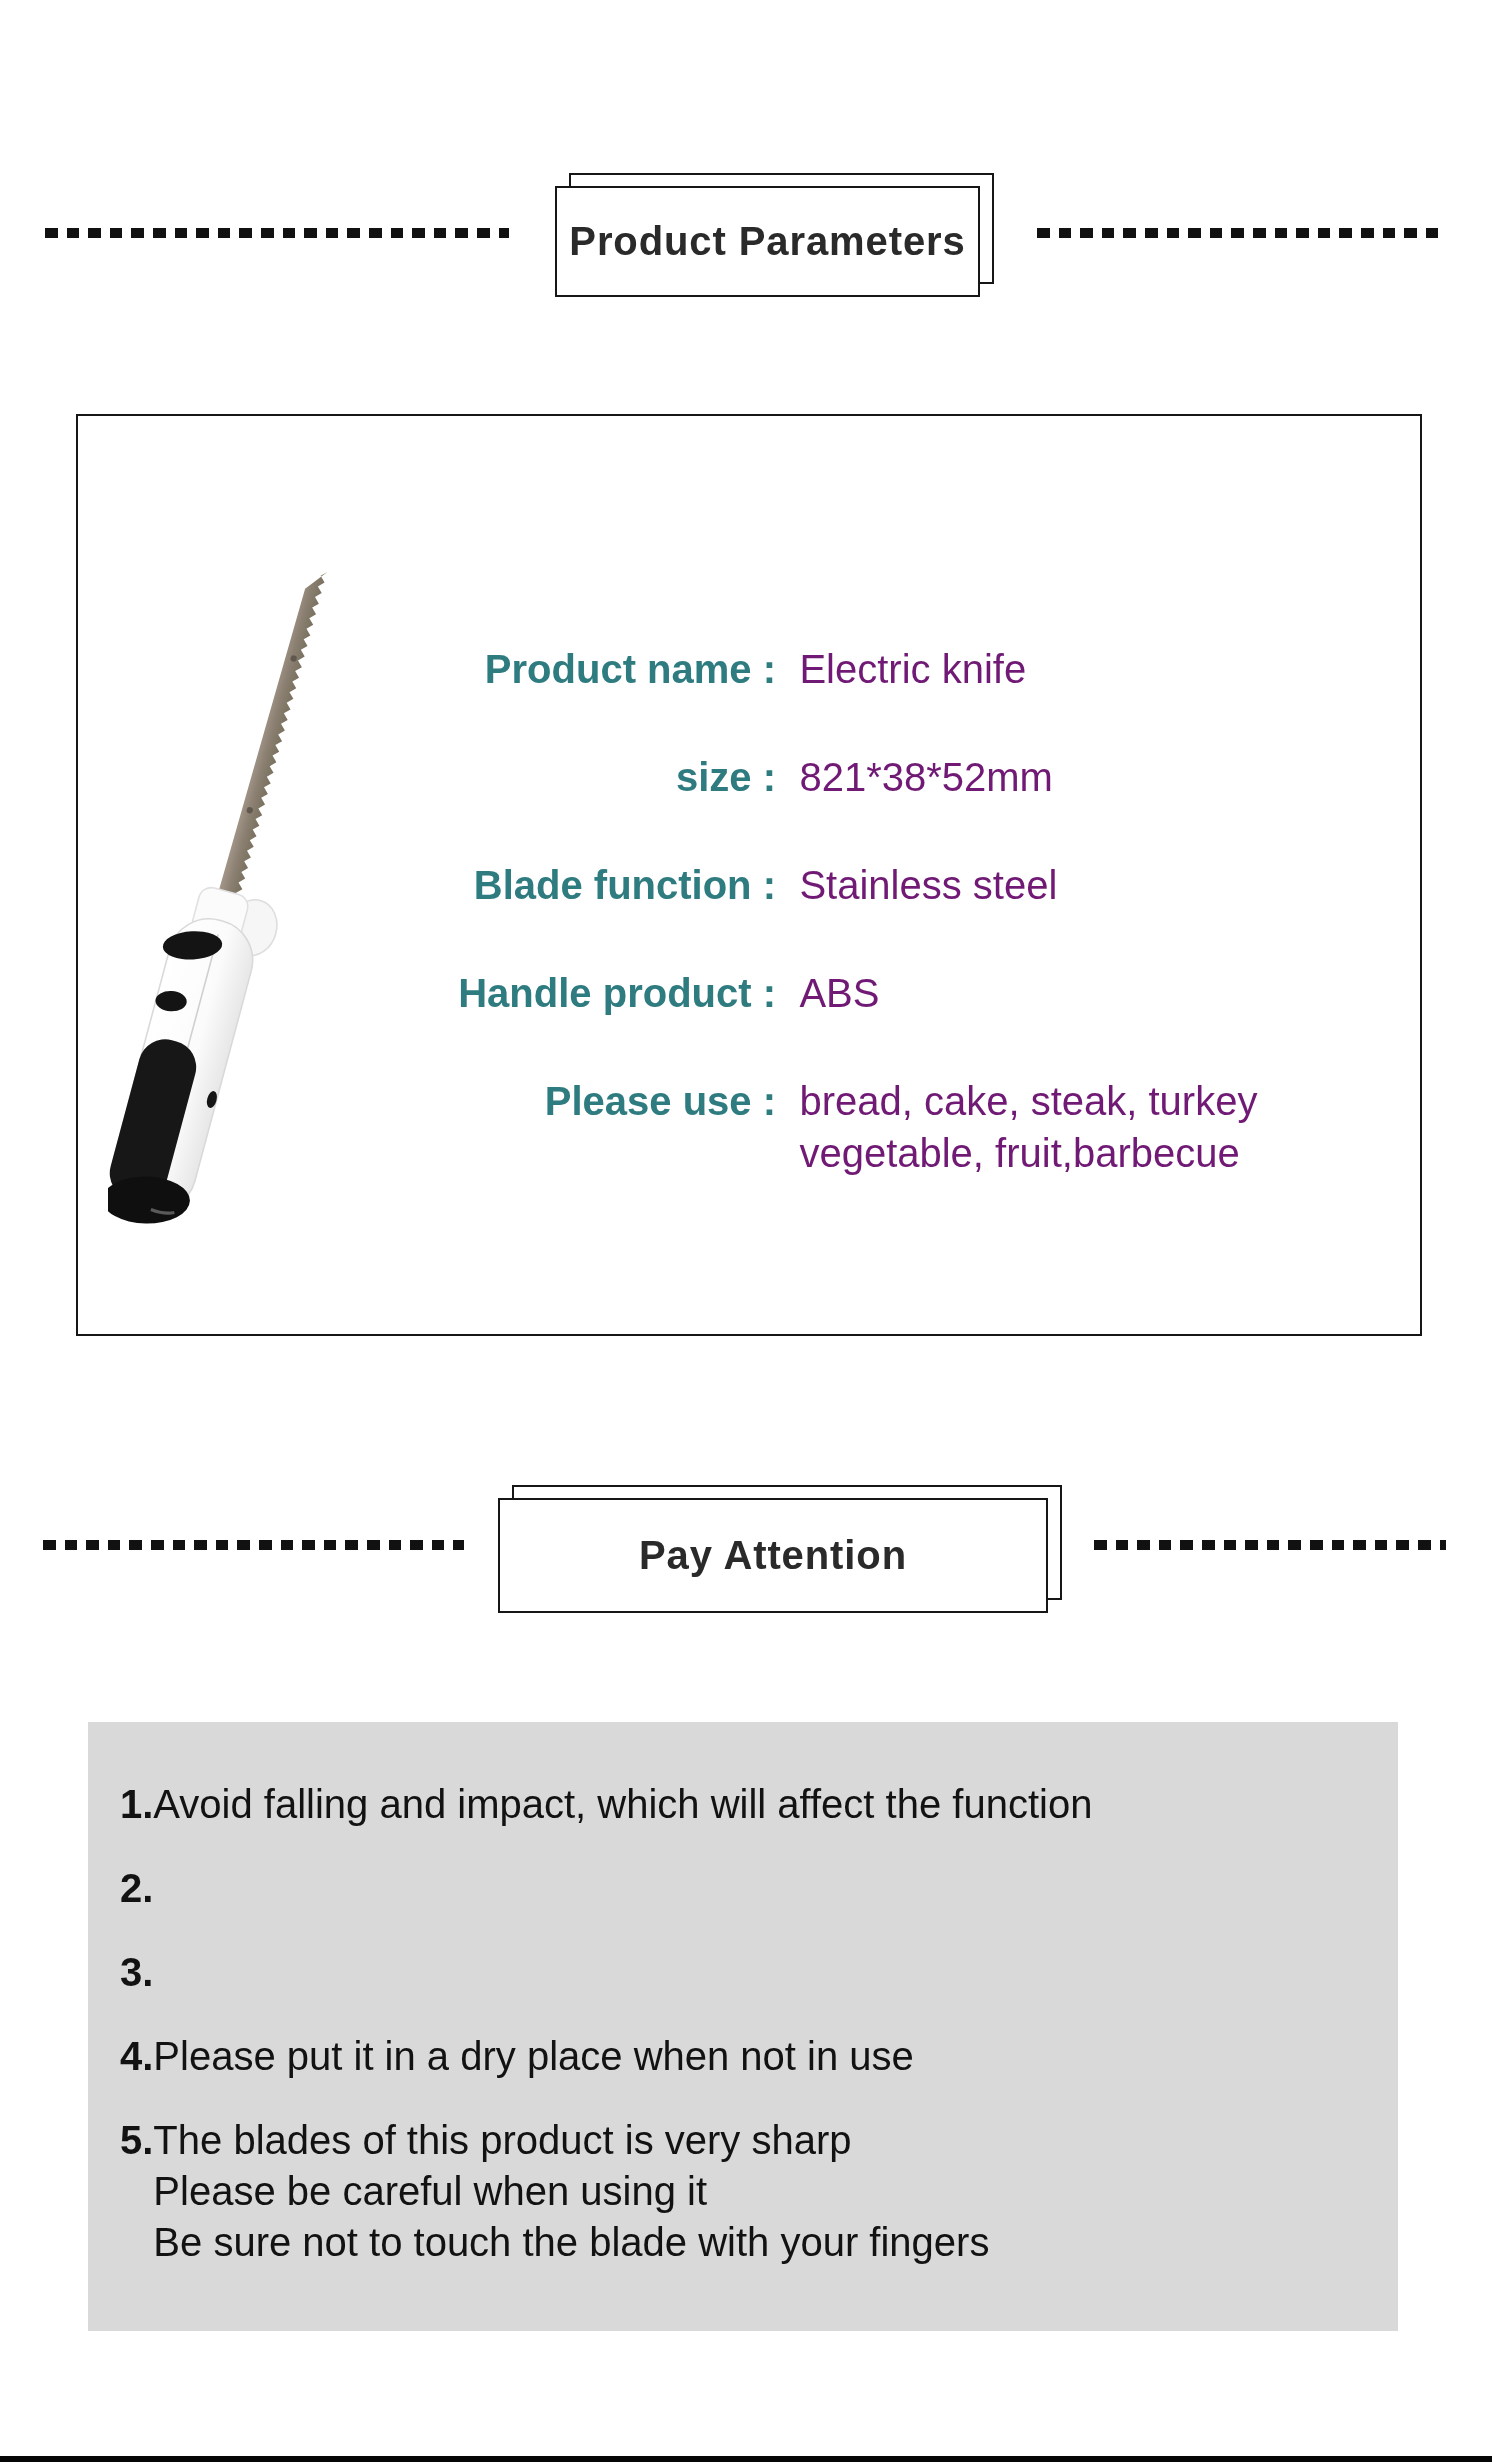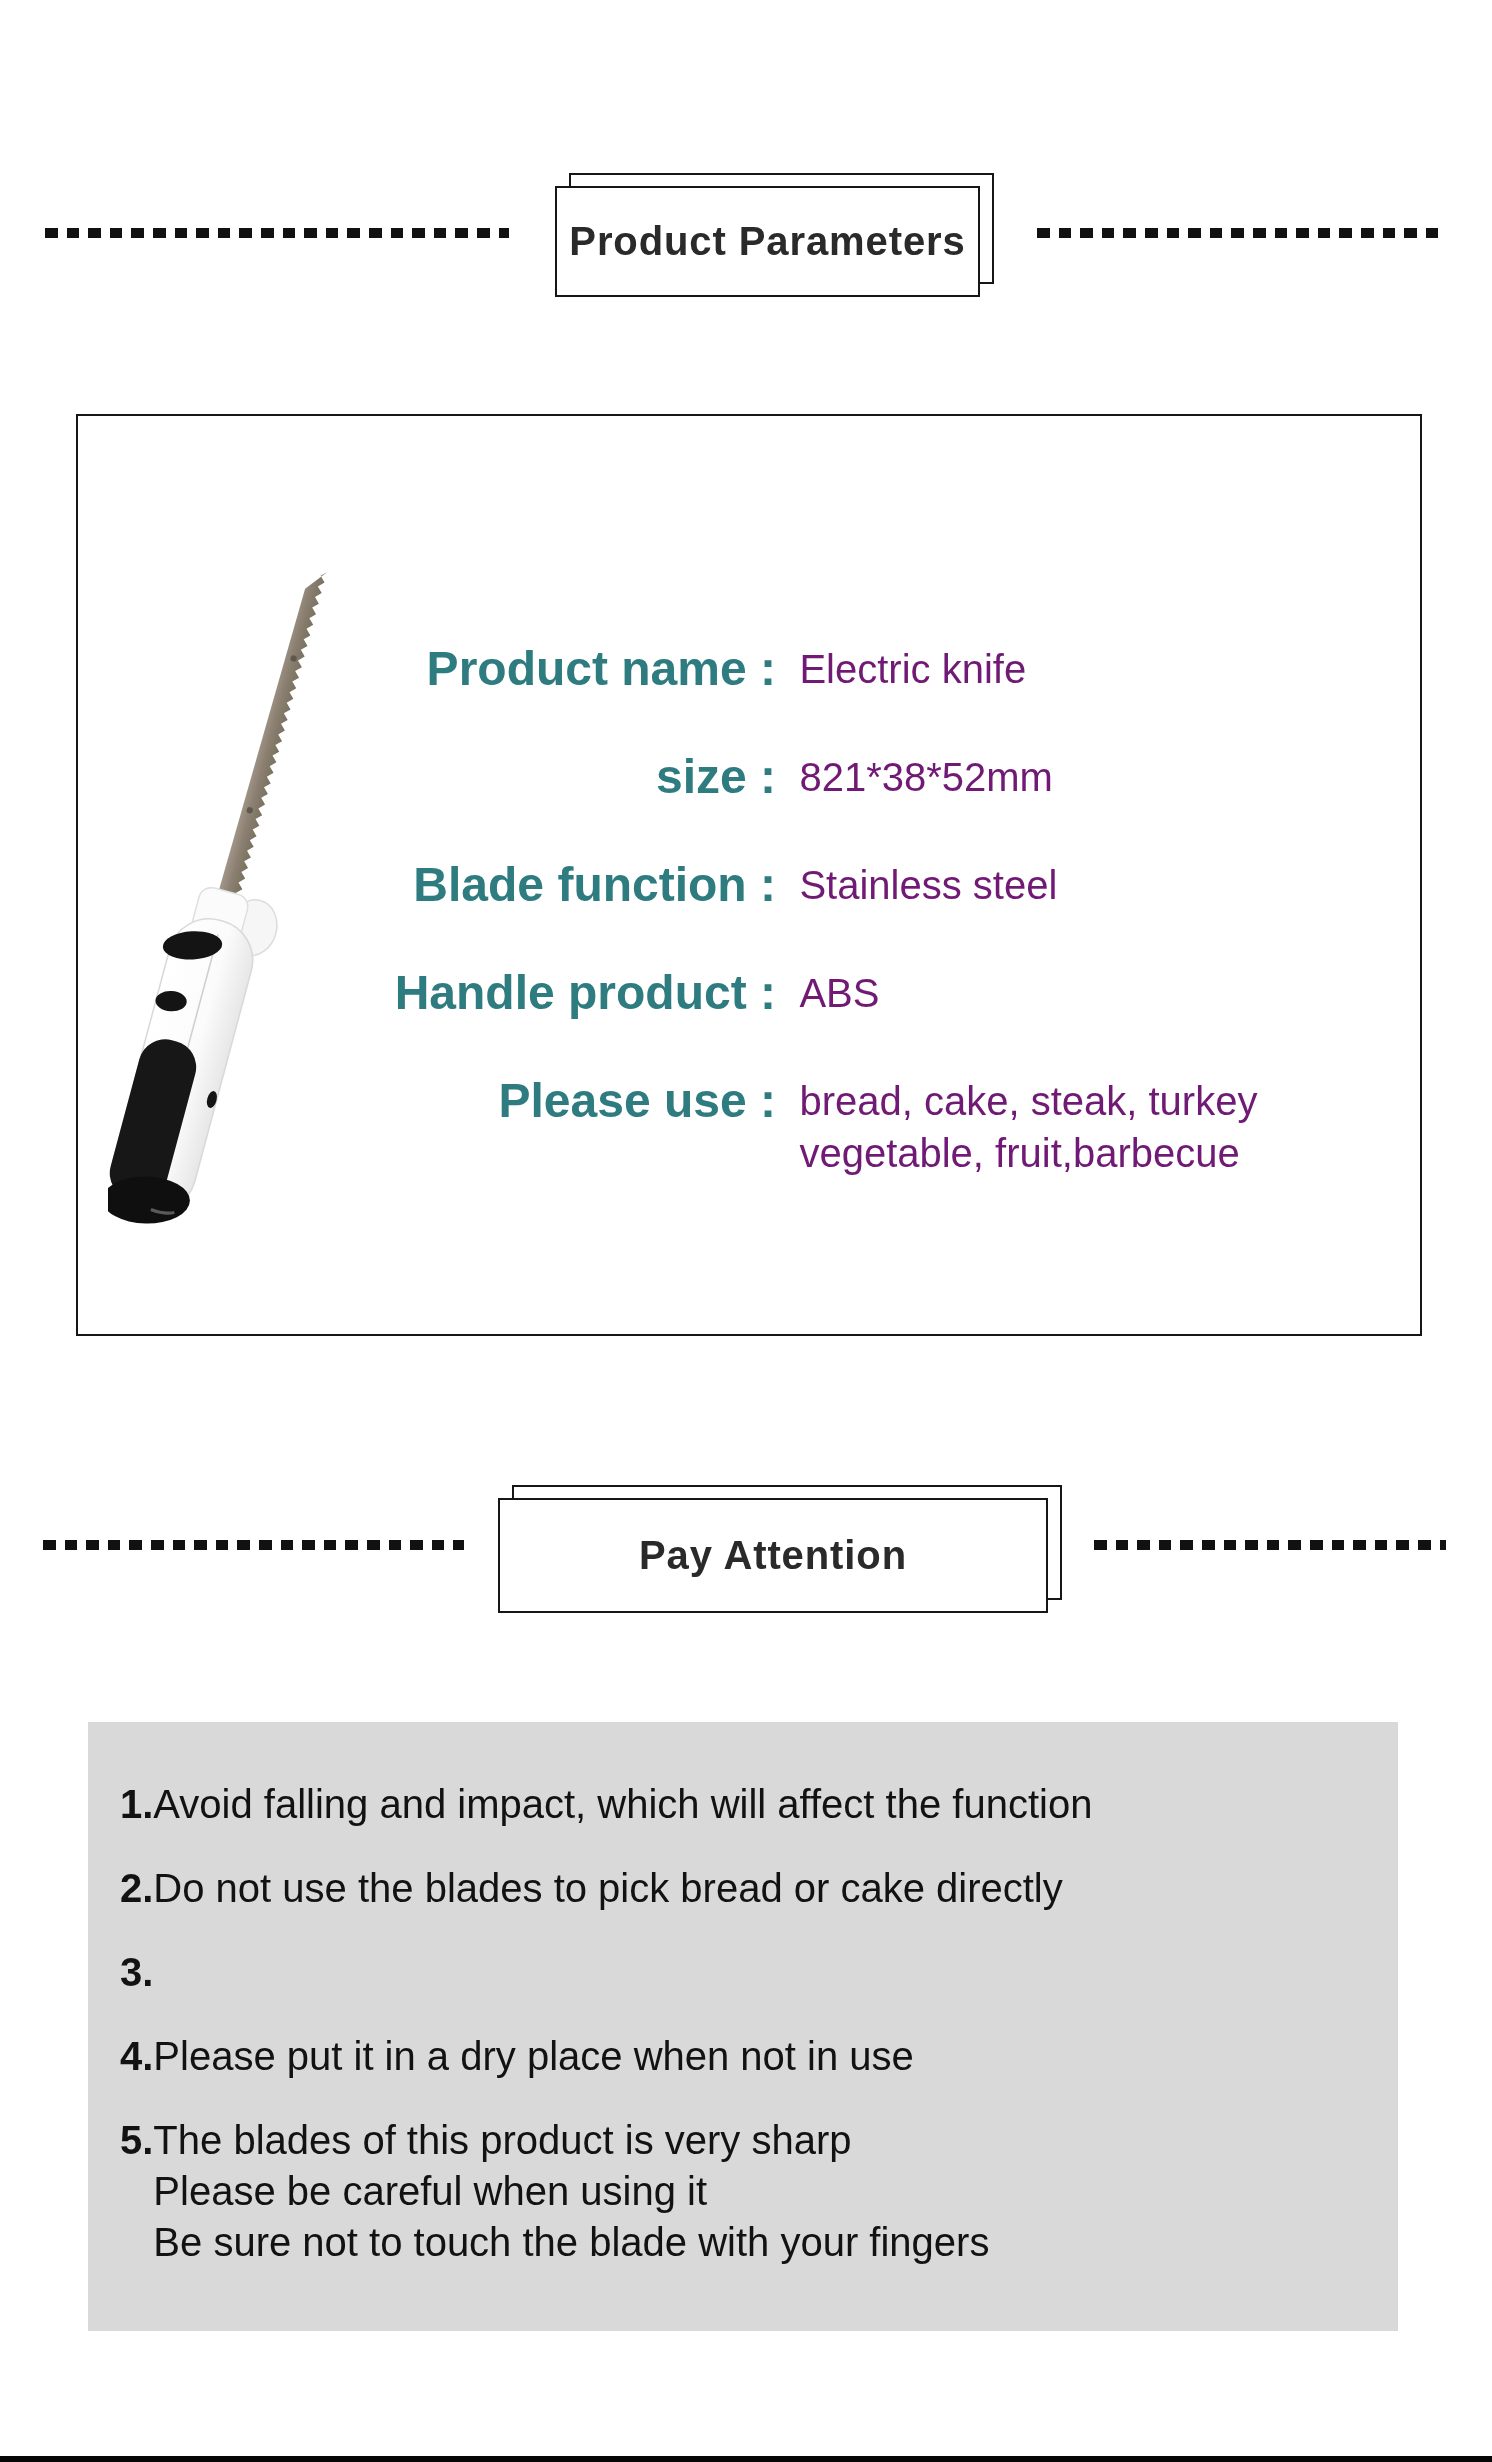--- a/index.html
+++ b/index.html
@@ -30,21 +30,21 @@
   }
   
   #paramPanel{
     position:absolute; left:76px; top:414px; width:1346px; height:922px;
     border:2.7px solid #161616; box-sizing:border-box; background:#fff;
   }
   #knifeSvg{position:absolute; left:30px; top:133px; width:235px; height:688px;}
   #specList{position:absolute; left:302px; top:227px; width:1025px;}
   .spec-row{display:flex; align-items:flex-start; margin-bottom:56px; line-height:52px;}
   .spec-label{
-    width:396px; text-align:right; font-weight:bold; font-size:48px; color:#2f7c80;
+    width:396px; text-align:right; font-weight:bold; font-size:40px; color:#2f7c80;
     flex:none; white-space:pre;
   }
   .spec-value{
     margin-left:23.4px; font-size:40px; color:#701a75; white-space:pre-line;
   }
   
   #attentionPanel{
     position:absolute; left:88px; top:1722px; width:1310px; height:609px;
     background:#d9d9d9; box-sizing:border-box; padding:57px 27px 0 32px;
   }
@@ -145,21 +145,20 @@
     </div>
   </div>
 
   <div id="attentionPanel">
     <div class="att-item">
       <span class="att-num">1.</span>
         <span class="att-text">Avoid falling and impact, which will affect the function</span>
     </div>
     <div class="att-item">
       <span class="att-num">2.</span>
-        <span class="att-text">Do not use the blades to pick bread or cake directly</span>
     </div>
     <div class="att-item">
       <span class="att-num">3.</span>
     </div>
     <div class="att-item">
       <span class="att-num">4.</span>
         <span class="att-text"> Please put it in a dry place when not in use</span>
     </div>
     <div class="att-item">
       <span class="att-num">5.</span>

